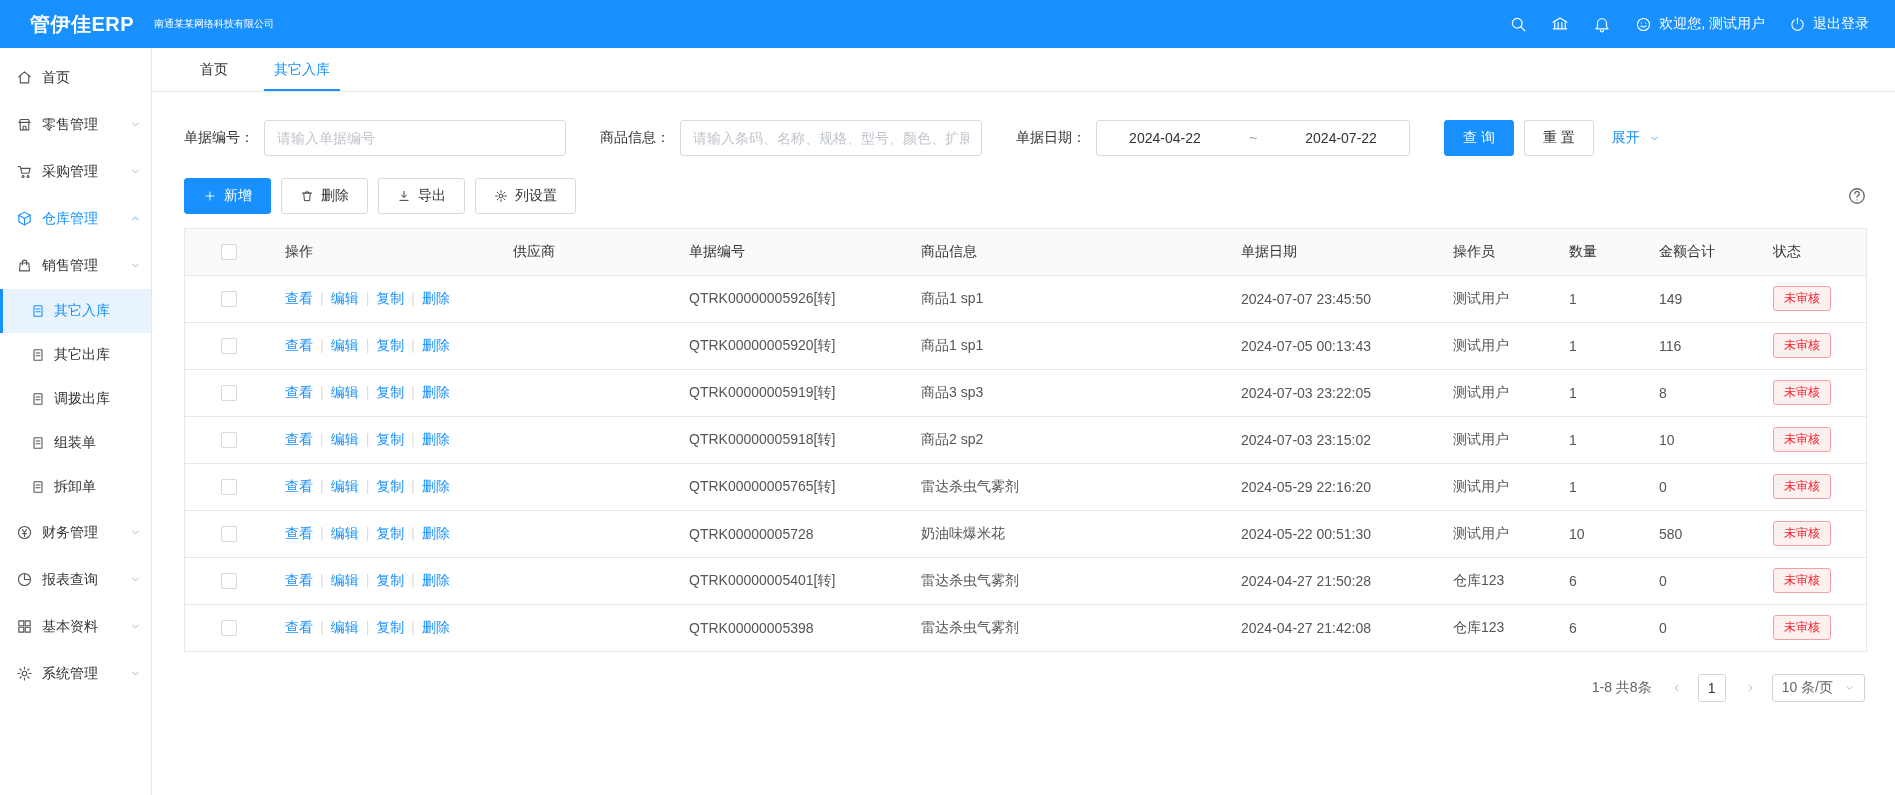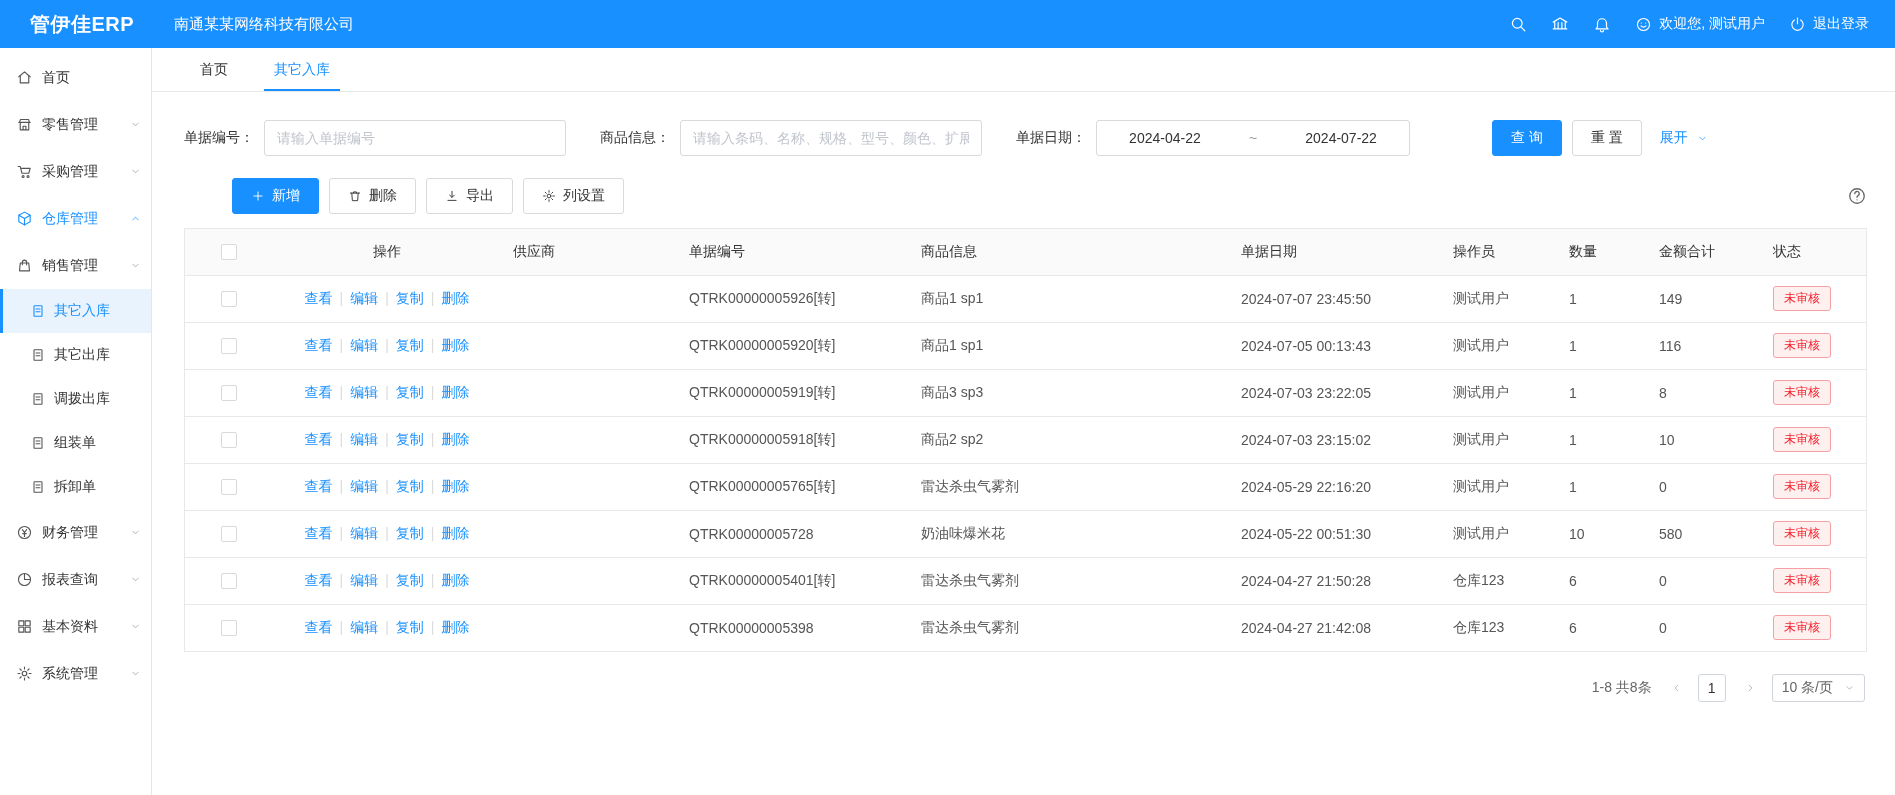--- a/index.html
+++ b/index.html
@@ -3,21 +3,21 @@
 <meta charset="utf-8">
 <style>
   * { box-sizing: border-box; margin: 0; padding: 0; }
   html, body { width: 1895px; height: 795px; }
   body { font-family: "Liberation Sans", sans-serif; font-size: 14px; color: #333; background: #fff; overflow: hidden; }
   .app { width: 1895px; height: 795px; display: flex; flex-direction: column; }
 
   
   .topbar { height: 48px; flex: 0 0 48px; background: #1890ff; display: flex; align-items: center; color: #fff; }
   .logo { width: 152px; padding-left: 30px; font-size: 20px; font-weight: bold; letter-spacing: .5px; white-space: nowrap; cursor: pointer; }
-  .company { font-size: 15px; margin-left: 22px; white-space: nowrap; }
+  .company { font-size: 10px; margin-left: 2px; white-space: nowrap; }
   .topbar-right { margin-left: auto; display: flex; align-items: center; gap: 24px; padding-right: 26px; }
   .tb-icon { width: 18px; height: 18px; display: inline-block; cursor: pointer; color: #fff; }
   .tb-user { display: inline-flex; align-items: center; gap: 7px; cursor: pointer; white-space: nowrap; }
   .tb-user .icon { width: 17px; height: 17px; }
 
   .icon svg, .tb-icon svg, .chev svg { width: 100%; height: 100%; display: block; fill: none; stroke: currentColor; stroke-width: 1.6; stroke-linecap: round; stroke-linejoin: round; }
 
   
   .body { flex: 1; display: flex; min-height: 0; }
   .sidebar { width: 152px; flex: 0 0 152px; border-right: 1px solid #e6e6e6; padding-top: 6px; overflow: hidden; background: #fff; }
@@ -43,37 +43,37 @@
 
   
   .filters { display: flex; align-items: center; padding: 28px 28px 0 32px; gap: 10px; white-space: nowrap; }
   .filter-label { color: #333; }
   .filter-input { height: 36px; width: 302px; border: 1px solid #d9d9d9; border-radius: 3px; padding: 0 12px; font-size: 14px; font-family: inherit; color: #333; outline: none; }
   .filter-input::placeholder { color: #c0c4cc; }
   .gap-r { margin-right: 24px; }
   .date-range { height: 36px; width: 314px; border: 1px solid #d9d9d9; border-radius: 3px; display: flex; align-items: center; justify-content: space-around; padding: 0 8px; cursor: pointer; margin-right: 24px; }
   .date-sep { color: #999; }
   .btn { height: 36px; border-radius: 3px; border: 1px solid #d9d9d9; background: #fff; color: #333; padding: 0 18px; font-size: 14px; font-family: inherit; cursor: pointer; display: inline-flex; align-items: center; gap: 7px; white-space: nowrap; }
-  .btn-primary { background: #1890ff; border-color: #1890ff; color: #fff; margin-left: 48px; }
+  .btn-primary { background: #1890ff; border-color: #1890ff; color: #fff; }
   .icon-sm { width: 14px; height: 14px; display: inline-block; }
   .link-expand { color: #1890ff; display: inline-flex; align-items: center; gap: 5px; cursor: pointer; margin-left: 8px; }
   .link-expand .chev { color: #1890ff; }
 
   
   .toolbar { display: flex; align-items: center; gap: 10px; padding: 22px 28px 14px 32px; }
   .help-icon { margin-left: auto; width: 20px; height: 20px; color: #666; cursor: pointer; }
   .help-icon svg { width: 100%; height: 100%; fill: none; stroke: currentColor; stroke-width: 1.6; stroke-linecap: round; stroke-linejoin: round; }
 
   
   .table-wrap { margin: 0 28px 0 32px; border: 1px solid #e8e8e8; border-bottom: none; }
   table { width: 100%; border-collapse: collapse; table-layout: fixed; }
   thead th { background: #fafafa; height: 46px; font-weight: normal; color: #333; text-align: left; padding: 0 12px; border-bottom: 1px solid #e8e8e8; }
   tbody td { height: 47px; border-bottom: 1px solid #e8e8e8; padding: 0 12px; color: #555; white-space: nowrap; overflow: hidden; text-overflow: ellipsis; }
   .col-check { text-align: center !important; padding: 0 !important; }
-  .col-actions { text-align: center; }
+  .col-actions { }
   .checkbox { display: inline-block; width: 16px; height: 16px; border: 1px solid #d9d9d9; border-radius: 2px; background: #fff; vertical-align: middle; cursor: pointer; }
   .action-link { color: #1890ff; cursor: pointer; text-decoration: none; }
   .sep { color: #dcdcdc; margin: 0 7px; }
   .status-badge { display: inline-block; padding: 3px 10px; font-size: 12px; color: #f5222d; background: #fff0f0; border: 1px solid #f5a0a5; border-radius: 3px; }
 
   
   .pagination { display: flex; align-items: center; justify-content: flex-end; gap: 10px; padding: 22px 30px; color: #666; }
   .page-arrow { width: 26px; height: 26px; display: flex; align-items: center; justify-content: center; color: #b3b3b3; cursor: pointer; }
   .page-arrow .chev { width: 12px; height: 12px; }
   .page-number { min-width: 28px; height: 28px; border: 1px solid #cfd4da; border-radius: 3px; display: flex; align-items: center; justify-content: center; color: #333; background: #fff; cursor: pointer; }

